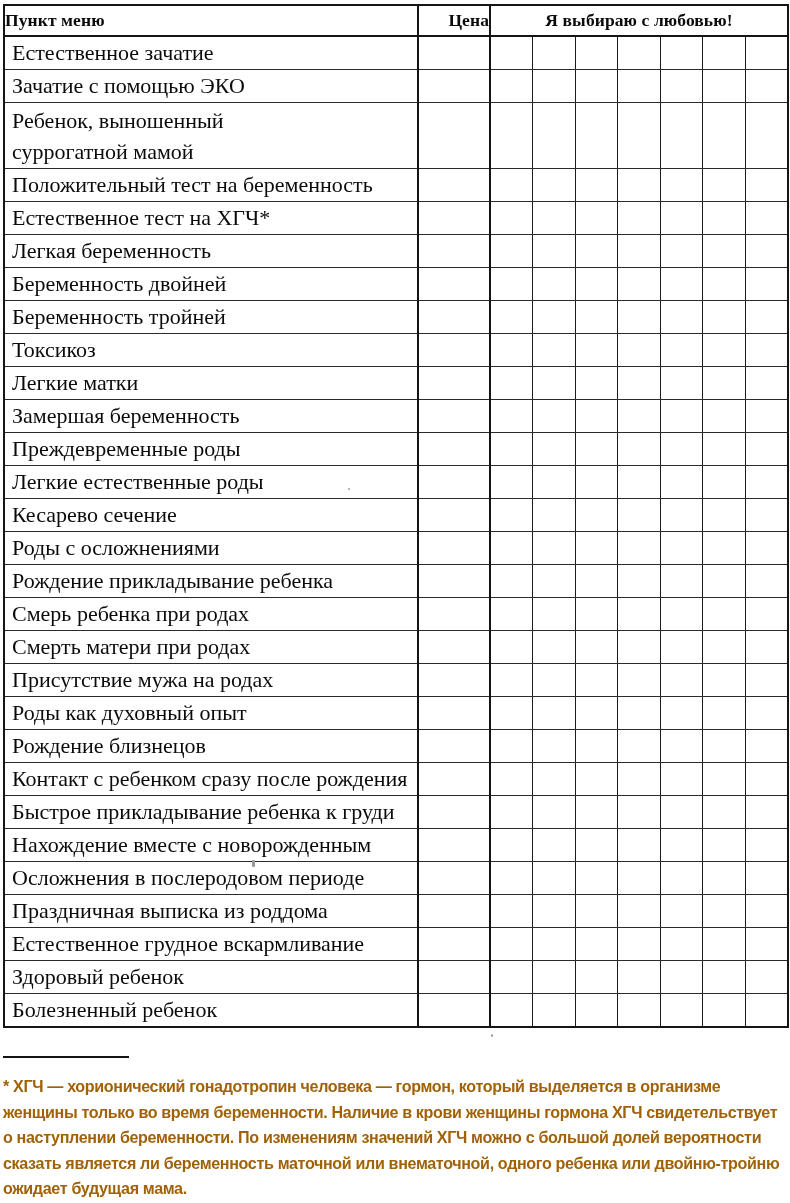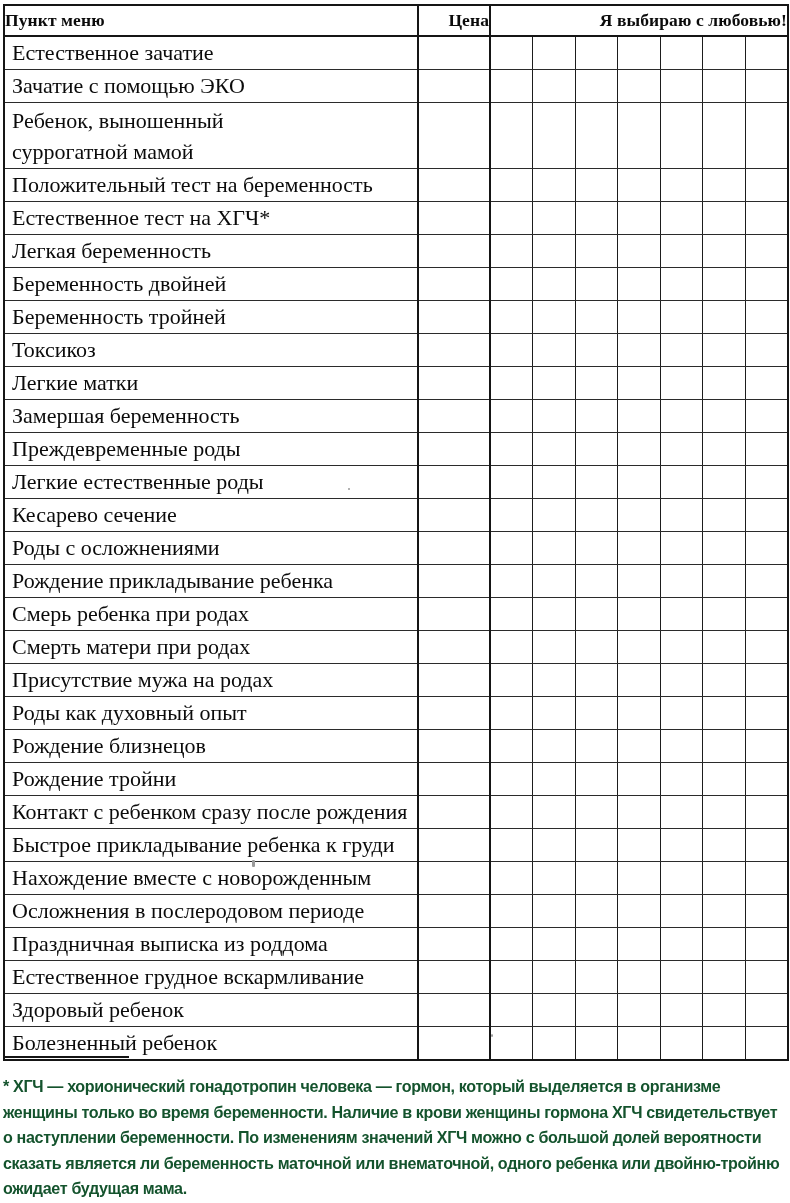--- a/index.html
+++ b/index.html
@@ -62,21 +62,21 @@
   th.th-item {
     text-align: left;
     padding-left: 7px;
     border-right: 2px solid #151515;
   }
   th.th-price {
     text-align: right;
     border-right: 2px solid #151515;
   }
   th.th-choice {
-    text-align: right;
+    text-align: center;
     padding-bottom: 1px;
   }
 
   
   tbody tr.data-row > * {
     border-bottom: 1.4px solid #2b2b2b;
   }
   tbody tr.data-row:last-child > * {
     border-bottom: none;
     margin-left: 7px;
@@ -121,21 +121,21 @@
     width: 126px;
     height: 0;
     border-top: 2.6px solid #141414;
     margin: 0 0 16px 0;
   }
   .footnote-body {
     font-family: "Liberation Sans", "DejaVu Sans", sans-serif;
     font-size: 16.1px;
     line-height: 25.5px;
     font-weight: 600;
-    color: #14532d;
+    color: #a16207;
     letter-spacing: -0.35px;
     white-space: pre-line;
     text-align: left;
   }
 
   
   .speck {
     position: absolute;
     background: #9a9a9a;
     border-radius: 50%;
@@ -393,31 +393,20 @@
             <td class="cell-price"></td>
             <td class="cell-box"></td>
             <td class="cell-box"></td>
             <td class="cell-box"></td>
             <td class="cell-box"></td>
             <td class="cell-box"></td>
             <td class="cell-box"></td>
             <td class="cell-box last-box"></td>
           </tr>
           <tr class="data-row">
-            <td class="cell-item">Рождение тройни</td>
-            <td class="cell-price"></td>
-            <td class="cell-box"></td>
-            <td class="cell-box"></td>
-            <td class="cell-box"></td>
-            <td class="cell-box"></td>
-            <td class="cell-box"></td>
-            <td class="cell-box"></td>
-            <td class="cell-box last-box"></td>
-          </tr>
-          <tr class="data-row">
             <td class="cell-item">Контакт с ребенком сразу после рождения</td>
             <td class="cell-price"></td>
             <td class="cell-box"></td>
             <td class="cell-box"></td>
             <td class="cell-box"></td>
             <td class="cell-box"></td>
             <td class="cell-box"></td>
             <td class="cell-box"></td>
             <td class="cell-box last-box"></td>
           </tr>

